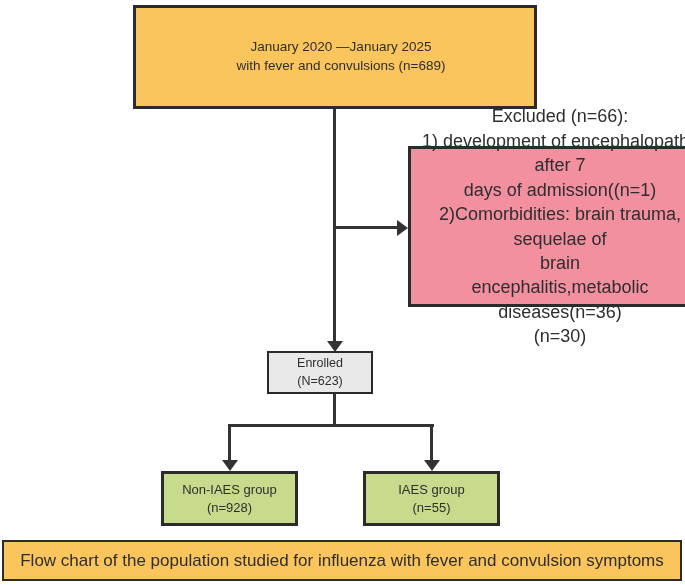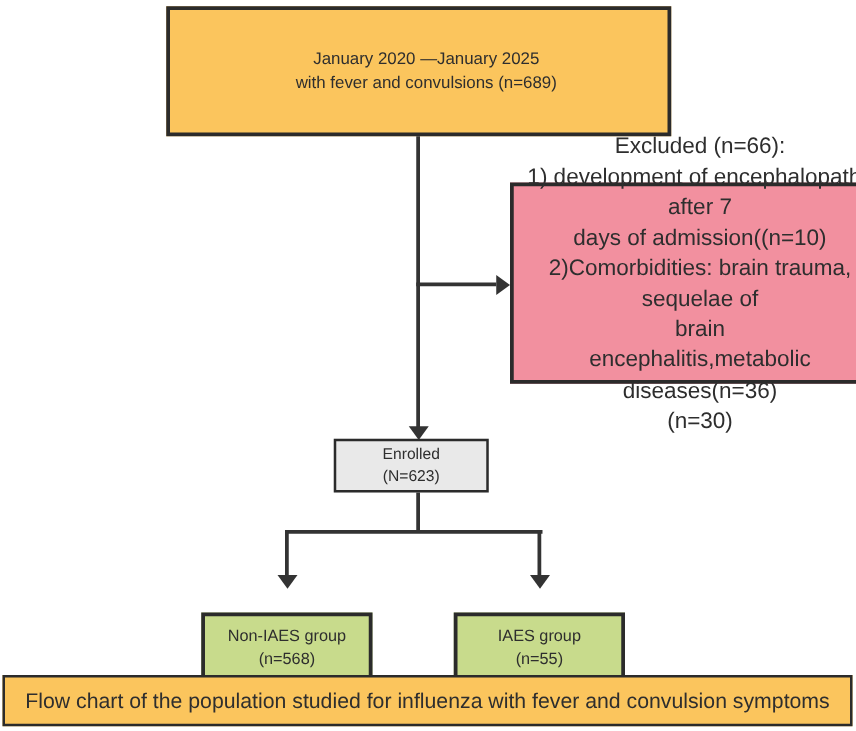--- a/index.html
+++ b/index.html
@@ -14,23 +14,23 @@
   }
   .box{
     position:absolute; border:3px solid var(--border);
     display:flex; flex-direction:column; justify-content:center; align-items:center;
     text-align:center; line-height:1.38;
   }
   .box-top{ left:133px; top:5px; width:404px; height:104px;
     background:var(--orange); font-size:13.5px;padding-left:12px; }
   .box-excluded{ left:408px; top:146px; width:304px; height:161px;
     background:var(--pink); font-size:18px; line-height:1.36; }
-  .box-enrolled{ left:267px; top:351px; width:124px; height:43px;
+  .box-enrolled{ left:267px; top:351px; width:106px; height:43px;
     background:var(--gray); border-width:2.5px; font-size:12.5px; }
-  .box-group{ top:490px; width:137px; height:55px;
+  .box-group{ top:471px; width:137px; height:55px;
     background:var(--green); font-size:13px; }
   .box-noniaes{ left:161px; }
   .box-iaes{ left:363px; }
   .banner{
     position:absolute; left:2px; top:540px; width:680px; height:41px;
     background:var(--orange); border:2.5px solid var(--border);
     display:flex; align-items:center; justify-content:center;
     font-size:17px; text-align:center;
   }
   .cline{ position:absolute; background:var(--line); }
@@ -51,35 +51,35 @@
 <div class="stage">
 
   <div class="box box-top">
     <div>January 2020 —January 2025</div>
     <div>with fever and convulsions (n=689)</div>
   </div>
 
   <div class="box box-excluded">
     <div>Excluded (n=66):</div>
     <div>1) development of encephalopathy after 7</div>
-    <div>days of admission((n=10)</div>
+    <div>days of admission((n=1)</div>
     <div>2)Comorbidities: brain trauma, sequelae of</div>
     <div>brain</div>
     <div>encephalitis,metabolic diseases(n=36)</div>
     <div>(n=30)</div>
   </div>
 
   <div class="box box-enrolled">
     <div>Enrolled</div>
     <div>(N=623)</div>
   </div>
 
   <div class="box box-group box-noniaes">
     <div>Non-IAES group</div>
-    <div>(n=568)</div>
+    <div>(n=928)</div>
   </div>
 
   <div class="box box-group box-iaes">
     <div>IAES group</div>
     <div>(n=55)</div>
   </div>
 
   <div class="banner">Flow chart of the population studied for influenza with fever and convulsion symptoms</div>
 
   <div class="cline" style="left:333px; top:109px; width:3px; height:233px;"></div>

